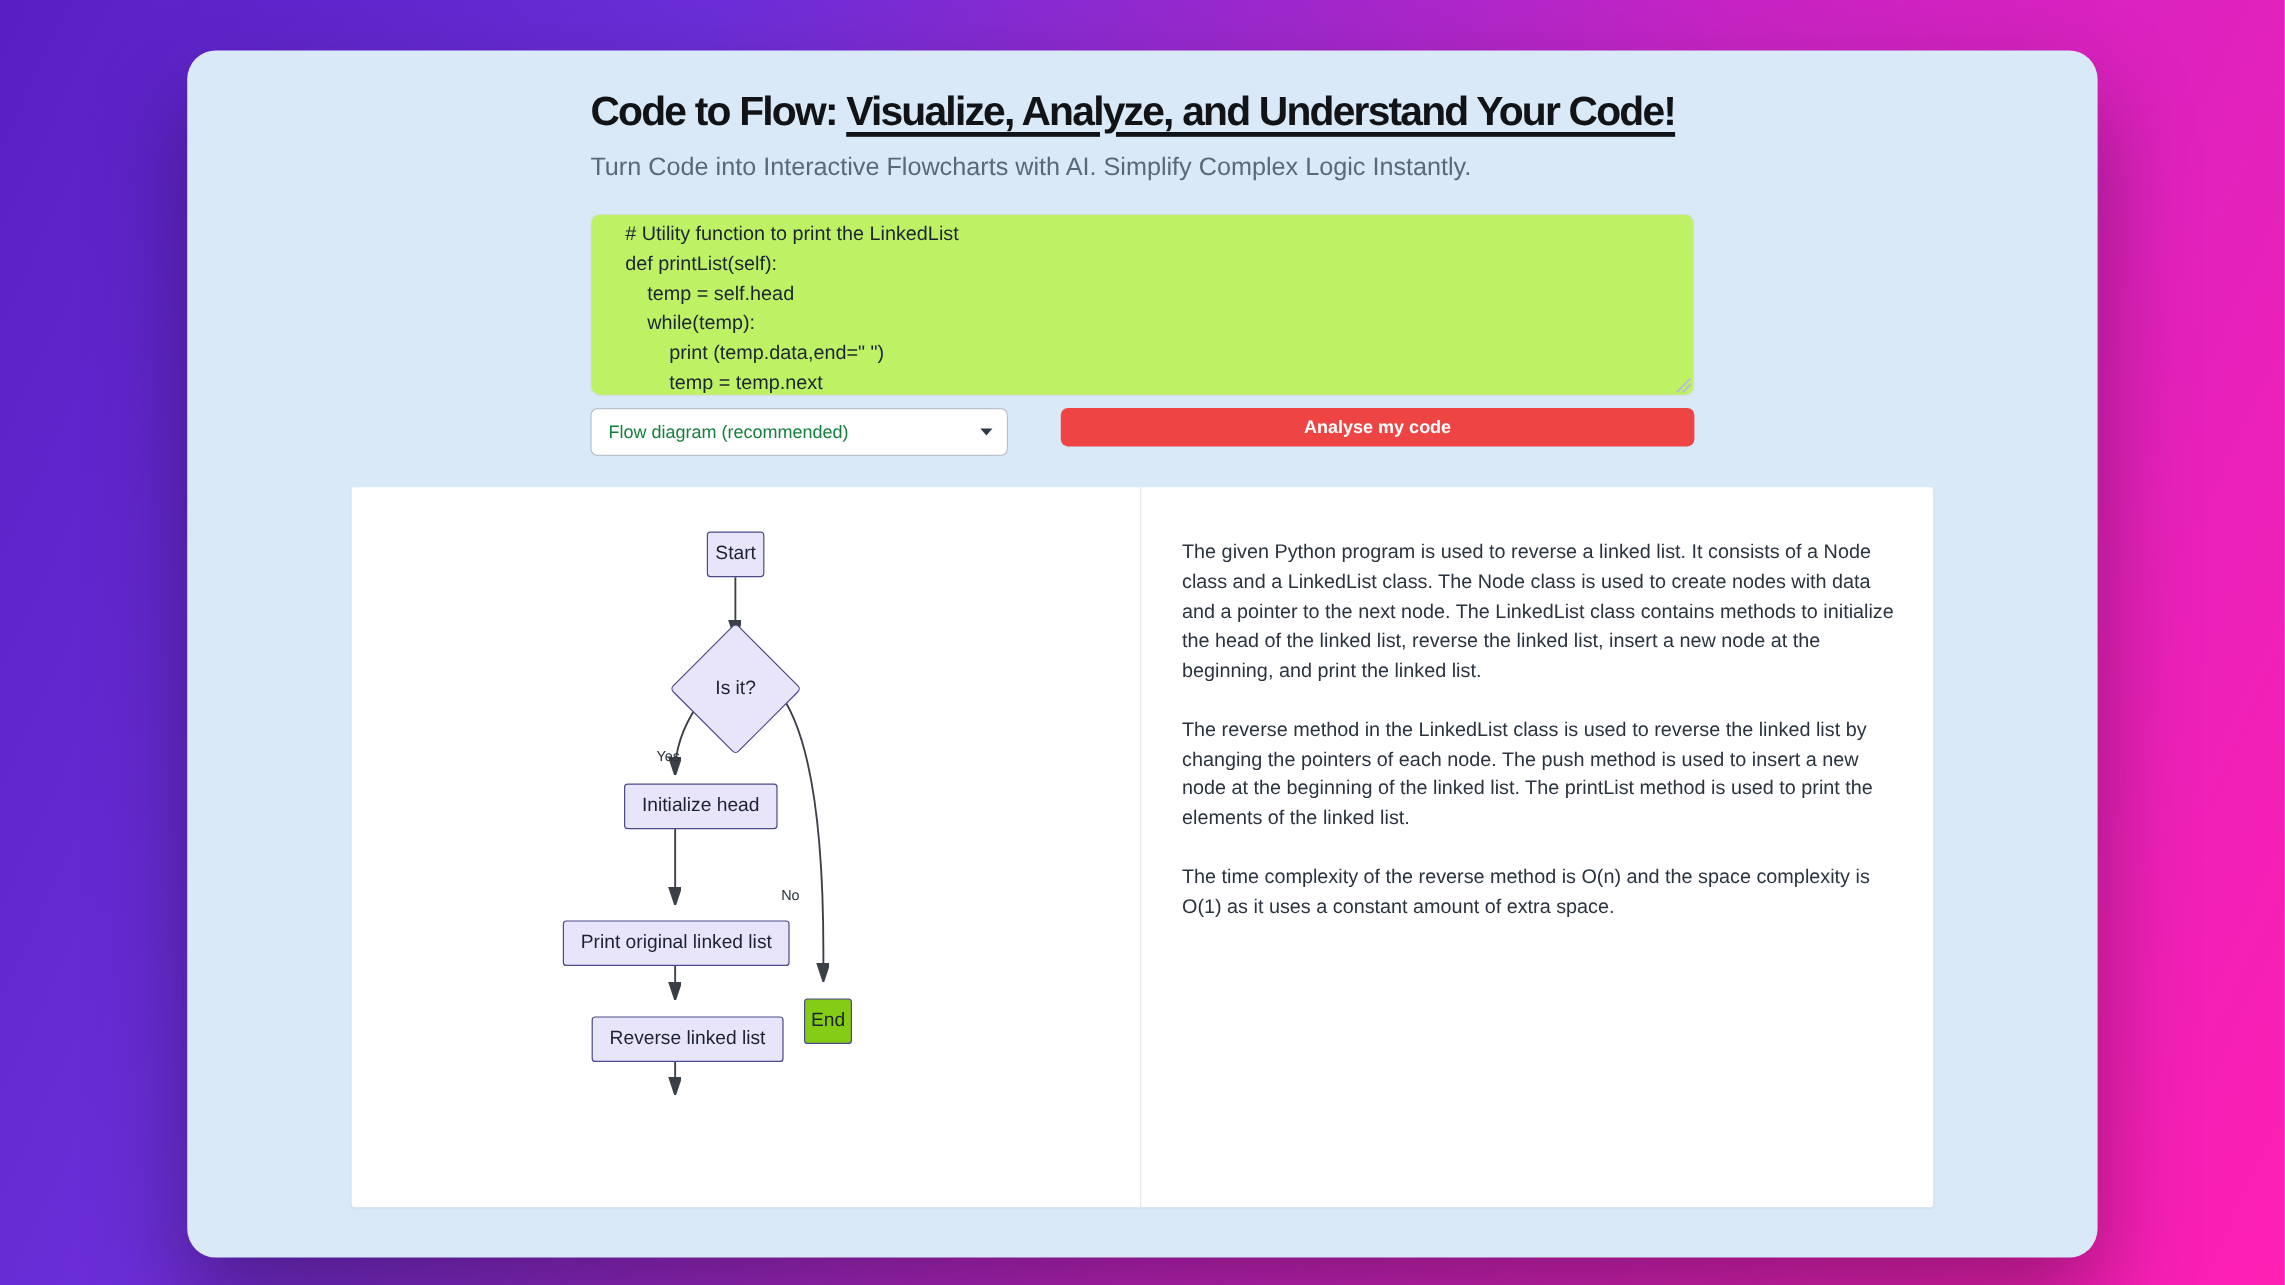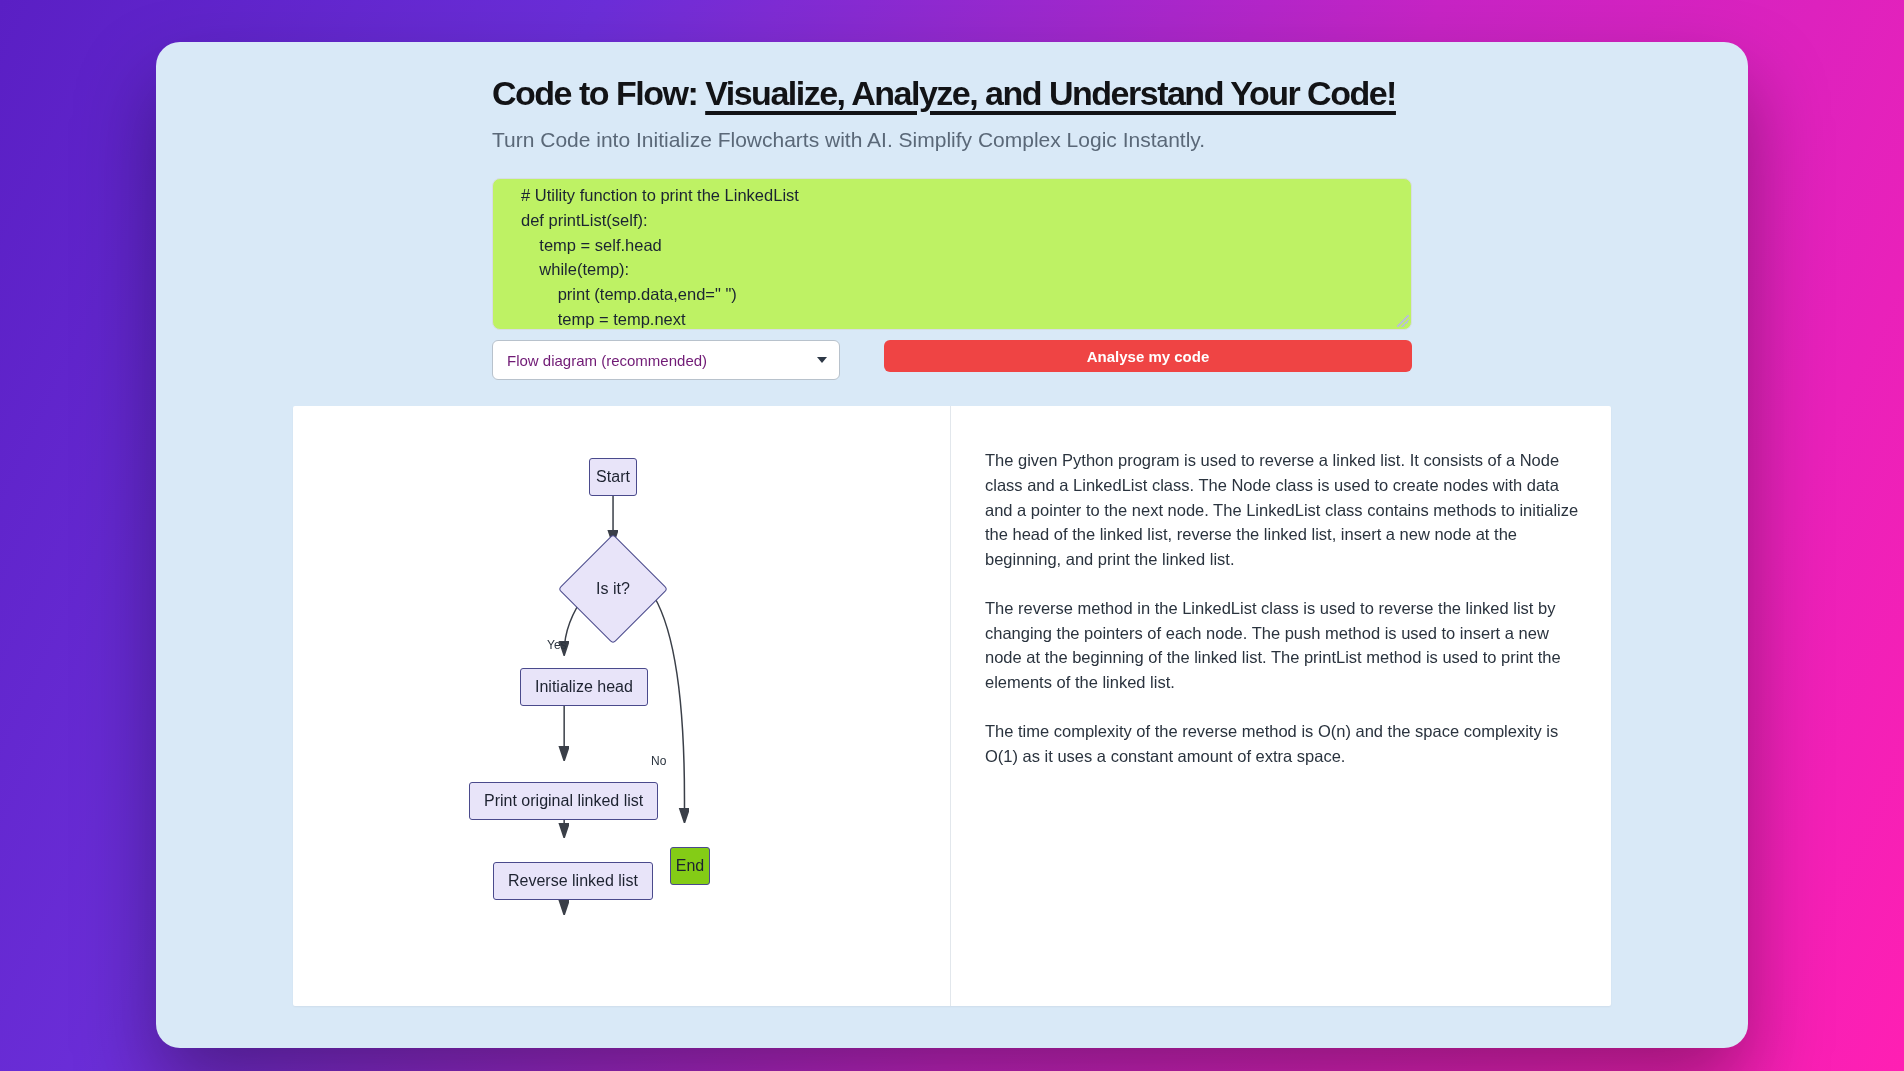--- a/index.html
+++ b/index.html
@@ -73,21 +73,21 @@
 .select {
   flex: 0 0 348px;
   height: 40px;
   background: #fff;
   border: 1px solid #b8c2cc;
   border-radius: 6px;
   display: flex;
   align-items: center;
   padding: 0 14px;
   font-size: 15px;
-  color: #701a75;
+  color: #15803d;
   position: relative;
 }
 .select::after {
   content: "";
   position: absolute;
   right: 12px; top: 50%;
   width: 0; height: 0;
   border-left: 5px solid transparent;
   border-right: 5px solid transparent;
   border-top: 6px solid #2d3846;
@@ -112,21 +112,21 @@
   width: 1318px;
   margin-left: auto;
   margin-right: auto;
   height: 600px;
   box-shadow: 0 1px 2px rgba(0,0,0,0.05);
 }
 .chart-pane {
   flex: 0 0 658px;
   border-right: 1px solid #e2e7ec;
   position: relative;
-  padding-top: 36px;
+  padding-top: 21px;
 }
 .text-pane {
   flex: 1;
   padding: 42px 32px 0 34px;
   font-size: 16.5px;
   line-height: 1.5;
   color: #2a333e;
 }
 .text-pane p { margin-bottom: 24px; }
 
@@ -183,21 +183,21 @@
 svg.edges .arrow { fill: #3a3f48; }
 </style>
 </head>
 <body>
 
 <div class="window">
   <div class="inner">
     <h1 class="title">
       <span class="plain">Code to Flow: </span><span class="under">Visualize, Analyze, and Understand Your Code!</span>
     </h1>
-    <div class="subtitle">Turn Code into Initialize Flowcharts with AI. Simplify Complex Logic Instantly.</div>
+    <div class="subtitle">Turn Code into Interactive Flowcharts with AI. Simplify Complex Logic Instantly.</div>
 
     <div class="code-box"># Utility function to print the LinkedList
 def printList(self):
     temp = self.head
     while(temp):
         print (temp.data,end=" ")
         temp = temp.next</div>
 
     <div class="controls-row">
       <div class="select">

